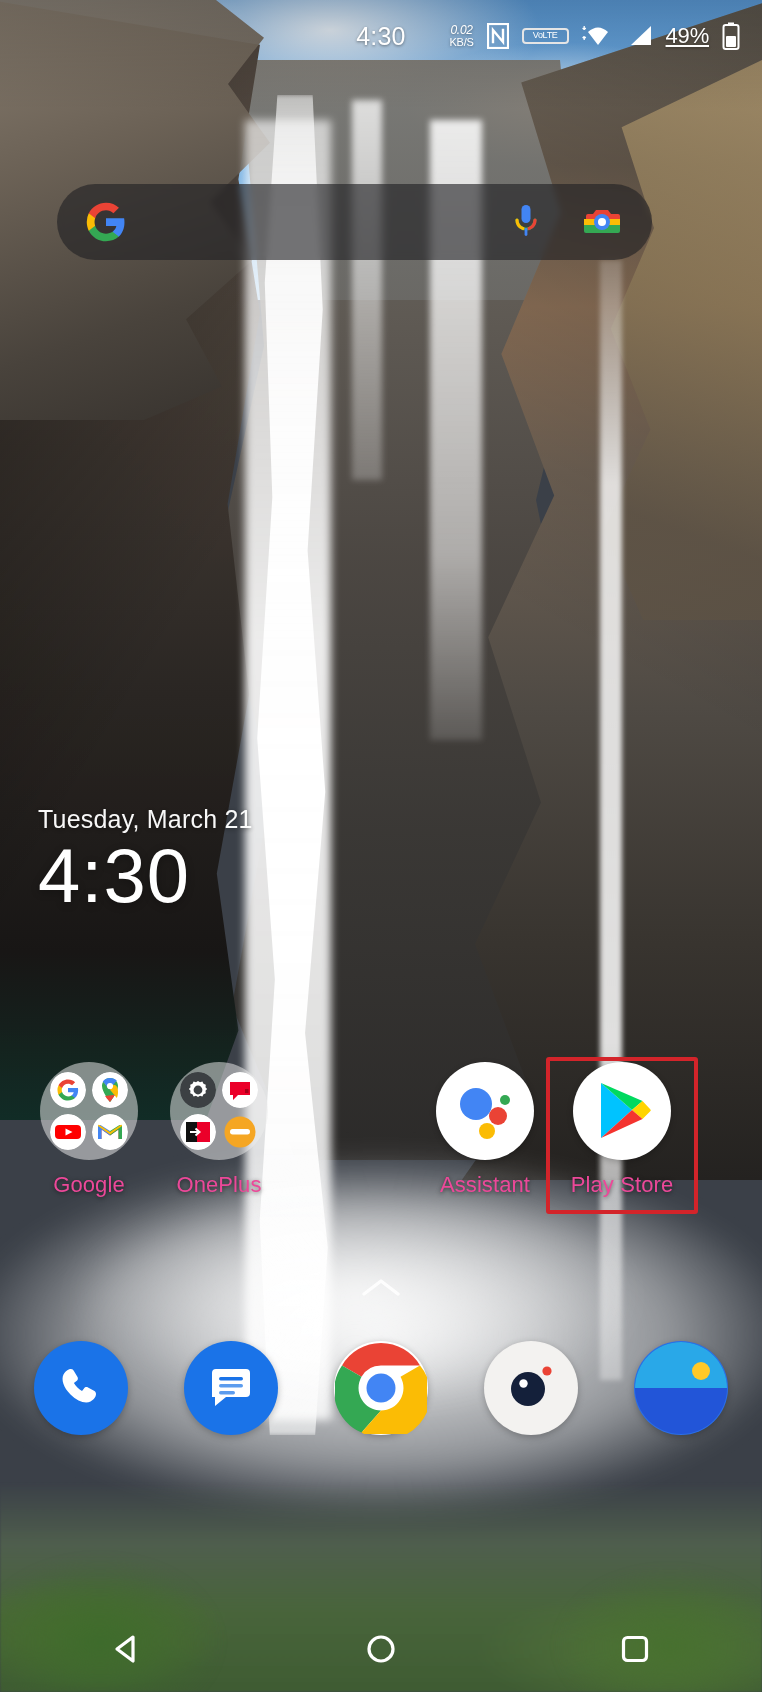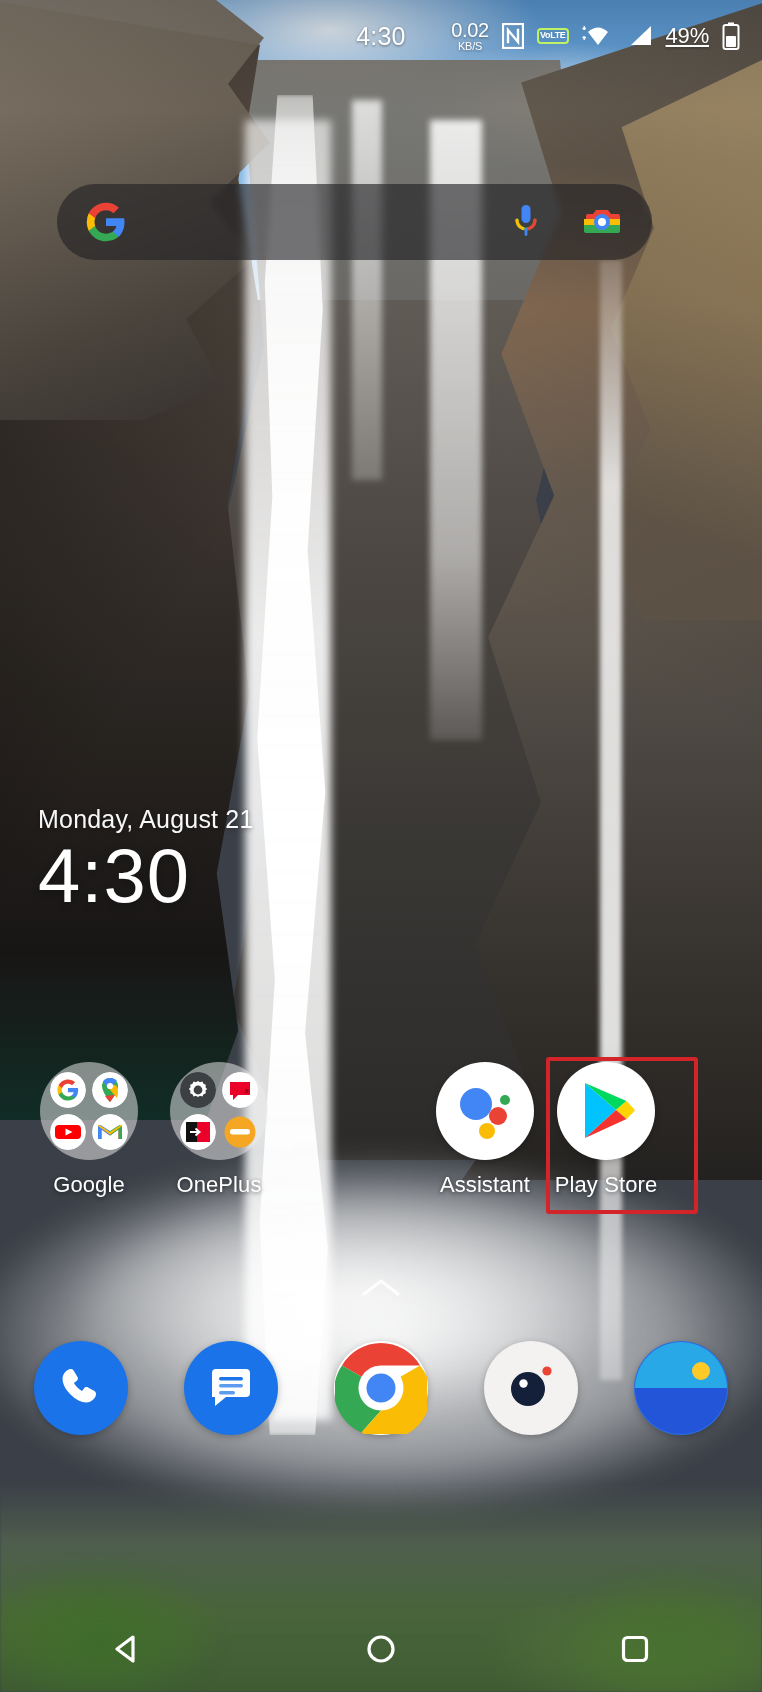--- a/index.html
+++ b/index.html
@@ -137,26 +137,26 @@
     display:flex; align-items:center; color:#fff; z-index:20;
   }
   #status-clock {
     position:absolute; left:50%; transform:translateX(-50%);
     font-size:25px; letter-spacing:.2px; text-shadow:0 1px 3px rgba(0,0,0,.45);
   }
   #status-icons {
     position:absolute; right:22px; display:flex; align-items:center; gap:13px;
   }
   .net-speed { text-align:center; line-height:1; text-shadow:0 1px 3px rgba(0,0,0,.4); }
-  .net-speed .v { font-size:20px; display:block; letter-spacing:-.3px; }
+  .net-speed .v { font-size:12px; display:block; letter-spacing:-.3px;font-style:italic; }
   .net-speed .u { font-size:11px; display:block; margin-top:1px; letter-spacing:-.2px; }
   .si { display:flex; align-items:center; }
   .volte-box {
-    border:2px solid #bef264; border-radius:4px; padding:1px 1px;
-    font-size:9px; line-height:1.02; text-align:center; font-weight:bold;
+    border:2px solid #e5e5e5; border-radius:4px; padding:1px 9px;
+    font-size:9px; line-height:1.02; text-align:center; font-weight:normal;
   }
   .volte-box .a { display:block; letter-spacing:-.3px; }
   .batt-pct { font-size:22px; text-shadow:0 1px 3px rgba(0,0,0,.4); letter-spacing:-.2px;text-decoration:underline; }
 
   
   #search-widget {
     position:absolute; left:57px; top:184px; width:595px; height:76px;
     border-radius:38px; background:rgba(32,33,36,.62);
     backdrop-filter:blur(3px);
     display:flex; align-items:center; z-index:15;
@@ -182,21 +182,21 @@
   }
 
   
   #home-row {
     position:absolute; left:0; top:1062px; width:762px; height:165px; z-index:15;
   }
   .app-cell {
     position:absolute; width:152px; display:flex; flex-direction:column; align-items:center;
   }
   .app-label {
-    margin-top:12px; color:#ffffff; font-size:22px; letter-spacing:.1px;
+    margin-top:12px; color:#ec4899; font-size:22px; letter-spacing:.1px;
     text-shadow:0 1px 4px rgba(0,0,0,.55); white-space:nowrap;
   }
   .folder {
     width:98px; height:98px; border-radius:50%;
     background:rgba(236,236,236,.52);
     display:grid; grid-template-columns:1fr 1fr; grid-template-rows:1fr 1fr;
     place-items:center; padding:9px; gap:3px;
   }
   .mini { width:36px; height:36px; border-radius:50%; overflow:hidden; }
   .app-icon-circle {
@@ -334,21 +334,21 @@
         <path d="M4 12 h7 l3-4 h12 l3 4 h7 a2 2 0 0 1 2 2 v3 h-34 v-3 a2 2 0 0 1 2-2z" fill="#EA4335"></path>
         <path d="M2 17 h36 v6 h-36z" fill="#FBBC05"></path>
         <path d="M2 23 h36 v6 a2 2 0 0 1 -2 2 h-32 a2 2 0 0 1 -2-2z" fill="#34A853"></path>
         <circle cx="20" cy="20" r="8" fill="#4285F4"></circle>
         <circle cx="20" cy="20" r="4" fill="#fff"></circle>
       </svg>
     </span>
   </div>
 
   <div id="clock-widget">
-    <div id="clock-date">Monday, August 21</div>
+    <div id="clock-date">Tuesday, March 21</div>
     <div id="clock-time">4:30</div>
   </div>
 
   <div id="home-row">
 
     <div class="app-cell" style="left:13px;">
       <div class="folder">
         <span class="mini">
           <svg width="36" height="36" viewBox="0 0 36 36">
             <circle cx="18" cy="18" r="18" fill="#fff"></circle>
@@ -429,21 +429,21 @@
         <svg width="80" height="80" viewBox="0 0 80 80">
           <circle cx="31" cy="33" r="16" fill="#4285F4"></circle>
           <circle cx="53" cy="45" r="9" fill="#EA4335"></circle>
           <circle cx="60" cy="29" r="5" fill="#34A853"></circle>
           <circle cx="42" cy="60" r="8" fill="#FBBC05"></circle>
         </svg>
       </div>
       <div class="app-label">Assistant</div>
     </div>
 
-    <div class="app-cell" style="left:530px;">
+    <div class="app-cell" style="left:546px;">
       <div class="app-icon-circle">
         <svg width="70" height="70" viewBox="0 0 70 70">
           <path d="M14 7 L45 34 L14 62 Z" fill="#00C3FF"></path>
           <path d="M14 7 L45 34 L55.5 25 Z" fill="#00D95F"></path>
           <path d="M45 34 L55.5 25 L63 33 a1.6 1.6 0 0 1 0 2.6 L55.5 43 Z" fill="#FFD400"></path>
           <path d="M14 62 L45 34 L55.5 43 Z" fill="#F4332F"></path>
         </svg>
       </div>
       <div class="app-label">Play Store</div>
     </div>

